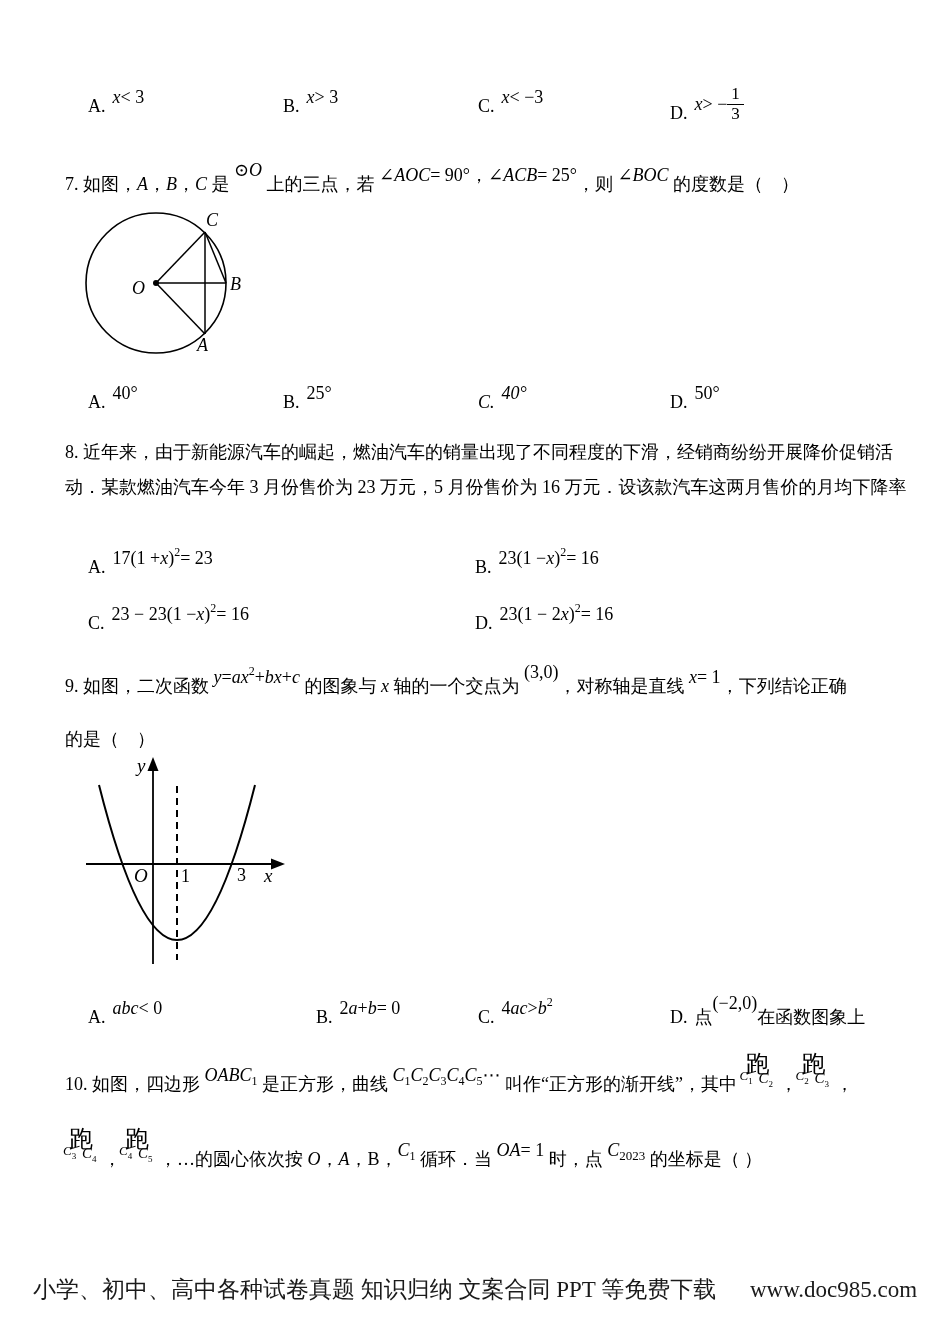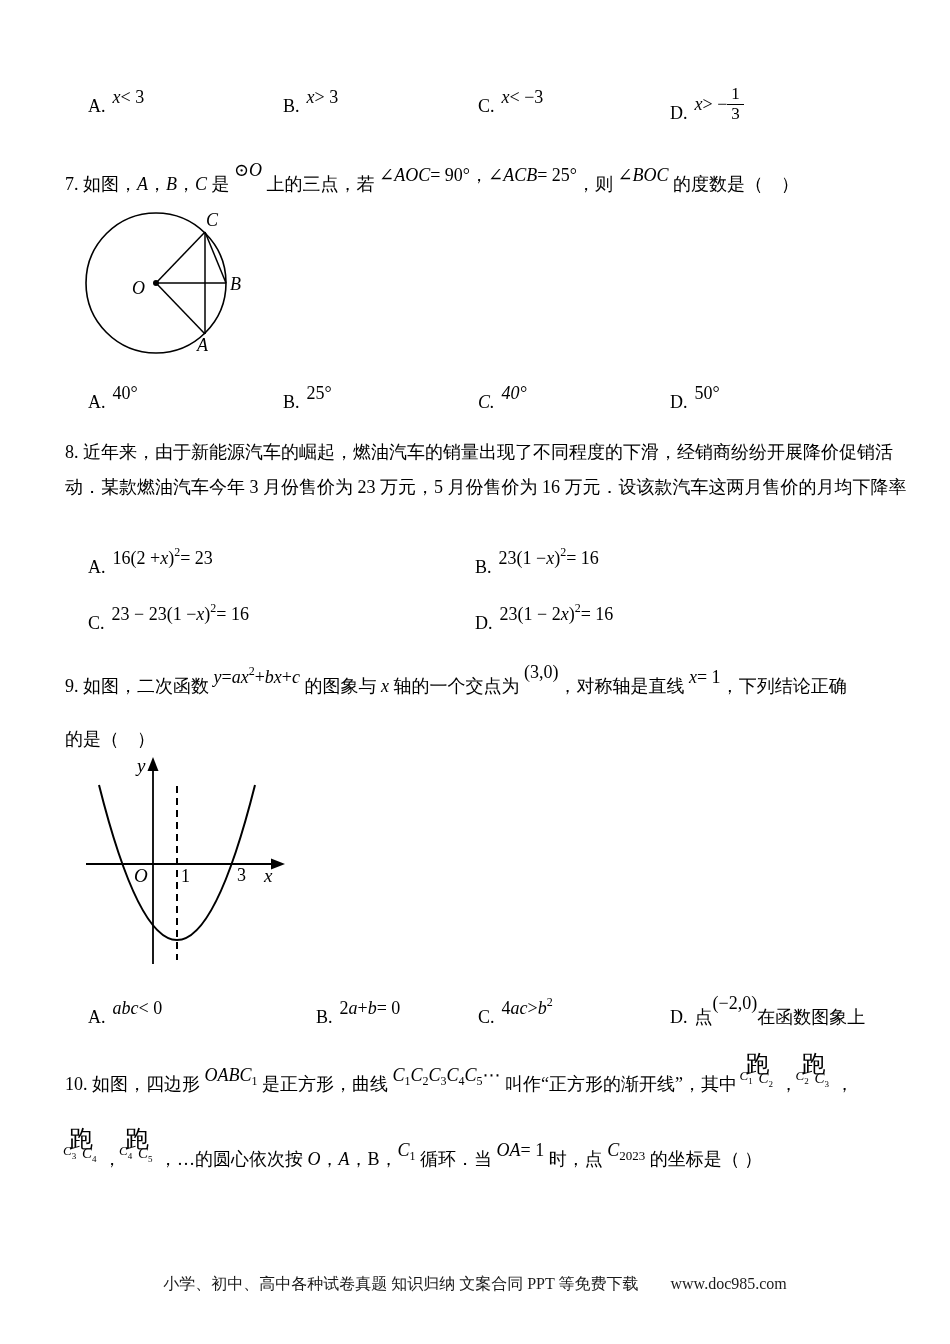--- a/index.html
+++ b/index.html
@@ -22,21 +22,21 @@
   .fnum{display:block;padding:0 4px;border-bottom:1.4px solid #000;}
   .fden{display:block;}
   .arc{display:inline-block;position:relative;width:38px;height:24px;vertical-align:-2px;}
   .arc-glyph{position:absolute;left:4px;top:-16px;font-size:24px;line-height:1;}
   .arc-c1{position:absolute;left:-2px;top:1px;font-size:13px;font-style:italic;line-height:1;}
   .arc-c2{position:absolute;left:17px;top:3px;font-size:15px;font-style:italic;line-height:1;}
   .ssub{font-size:9px;position:relative;top:4px;font-style:normal;}
   svg{position:absolute;overflow:visible;}
   svg text{font-family:"Liberation Serif","DejaVu Serif",serif;fill:#000;}
   .fig-italic{font-style:italic;}
-  #footer{position:absolute;top:1274px;left:0;width:100%;text-align:center;font-size:16px;color:#1a1a1a;}
+  #footer{position:absolute;top:1274px;left:0;width:100%;text-align:center;font-size:23px;color:#1a1a1a;}
   #footer .site{margin-left:28px;}
 </style>
 </head>
 <body>
 
 <div id="page">
 
   <div class="tline" style="left:65px;top:174px"><span class="seg">7. 如图，</span><span class="seg mi">A</span><span class="seg">，</span><span class="seg mi">B</span><span class="seg">，</span><span class="seg mi">C</span><span class="seg"> 是 </span><span class="r2"><span class="seg">⊙</span></span><span class="r2"><span class="seg mi">O</span></span><span class="seg"> 上的三点，若 </span><span class="r1"><span class="seg">∠</span></span><span class="r1"><span class="seg mi">AOC</span></span><span class="r1"><span class="seg"> = 90°，</span></span><span class="r1"><span class="seg">∠</span></span><span class="r1"><span class="seg mi">ACB</span></span><span class="r1"><span class="seg"> = 25°</span></span><span class="seg">，则 </span><span class="r1"><span class="seg">∠</span></span><span class="r1"><span class="seg mi">BOC</span></span><span class="seg"> 的度数是（　）</span></div>
 
   <svg style="left:78px;top:210px" width="175" height="158" viewBox="0 0 175 158">
@@ -82,21 +82,21 @@
   </div>
 
 <div class="option" style="left: 88px; top: 96px;"><span class="opt-label">A.</span><span class="opt-val"><span class="r1"><span class="seg mi">x</span></span><span class="r1"><span class="seg"> &lt; 3</span></span></span></div>
     <div class="option" style="left: 283px; top: 96px;"><span class="opt-label">B.</span><span class="opt-val"><span class="r1"><span class="seg mi">x</span></span><span class="r1"><span class="seg"> &gt; 3</span></span></span></div>
     <div class="option" style="left: 478px; top: 96px;"><span class="opt-label">C.</span><span class="opt-val"><span class="r1"><span class="seg mi">x</span></span><span class="r1"><span class="seg"> &lt; −3</span></span></span></div>
     <div class="option" style="left: 670px; top: 96px;"><span class="opt-label">D.</span><span class="opt-val"><span class="r1"><span class="seg mi">x</span></span><span class="r1"><span class="seg"> &gt; −</span></span><span class="r1"><span class="frac"><span class="fnum">1</span><span class="fden">3</span></span></span></span></div>
     <div class="option" style="left: 88px; top: 392px;"><span class="opt-label">A.</span><span class="opt-val"><span class="r1"><span class="seg">40°</span></span></span></div>
     <div class="option" style="left: 283px; top: 392px;"><span class="opt-label">B.</span><span class="opt-val"><span class="r1"><span class="seg">25°</span></span></span></div>
     <div class="option" style="left: 478px; top: 392px; font-style: italic;"><span class="opt-label">C.</span><span class="opt-val"><span class="r1"><span class="seg">40°</span></span></span></div>
     <div class="option" style="left: 670px; top: 392px;"><span class="opt-label">D.</span><span class="opt-val"><span class="r1"><span class="seg">50°</span></span></span></div>
-    <div class="option" style="left: 88px; top: 557px;"><span class="opt-label">A.</span><span class="opt-val"><span class="r1"><span class="seg">16(2 + </span></span><span class="r1"><span class="seg mi">x</span></span><span class="r1"><span class="seg">)</span></span><span class="r1"><span class="seg sup">2</span></span><span class="r1"><span class="seg"> = 23</span></span></span></div>
+    <div class="option" style="left: 88px; top: 557px;"><span class="opt-label">A.</span><span class="opt-val"><span class="r1"><span class="seg">17(1 + </span></span><span class="r1"><span class="seg mi">x</span></span><span class="r1"><span class="seg">)</span></span><span class="r1"><span class="seg sup">2</span></span><span class="r1"><span class="seg"> = 23</span></span></span></div>
     <div class="option" style="left: 475px; top: 557px;"><span class="opt-label">B.</span><span class="opt-val"><span class="r1"><span class="seg">23(1 − </span></span><span class="r1"><span class="seg mi">x</span></span><span class="r1"><span class="seg">)</span></span><span class="r1"><span class="seg sup">2</span></span><span class="r1"><span class="seg"> = 16</span></span></span></div>
     <div class="option" style="left: 88px; top: 613px;"><span class="opt-label">C.</span><span class="opt-val"><span class="r1"><span class="seg">23 − 23(1 − </span></span><span class="r1"><span class="seg mi">x</span></span><span class="r1"><span class="seg">)</span></span><span class="r1"><span class="seg sup">2</span></span><span class="r1"><span class="seg"> = 16</span></span></span></div>
     <div class="option" style="left: 475px; top: 613px;"><span class="opt-label">D.</span><span class="opt-val"><span class="r1"><span class="seg">23(1 − 2</span></span><span class="r1"><span class="seg mi">x</span></span><span class="r1"><span class="seg">)</span></span><span class="r1"><span class="seg sup">2</span></span><span class="r1"><span class="seg"> = 16</span></span></span></div>
     <div class="option" style="left: 88px; top: 1007px;"><span class="opt-label">A.</span><span class="opt-val"><span class="r1"><span class="seg mi">abc</span></span><span class="r1"><span class="seg"> &lt; 0</span></span></span></div>
     <div class="option" style="left: 283px; top: 1007px; margin-left: 33px;"><span class="opt-label">B.</span><span class="opt-val"><span class="r1"><span class="seg">2</span></span><span class="r1"><span class="seg mi">a</span></span><span class="r1"><span class="seg"> + </span></span><span class="r1"><span class="seg mi">b</span></span><span class="r1"><span class="seg"> = 0</span></span></span></div>
     <div class="option" style="left: 478px; top: 1007px;"><span class="opt-label">C.</span><span class="opt-val"><span class="r1"><span class="seg">4</span></span><span class="r1"><span class="seg mi">ac</span></span><span class="r1"><span class="seg"> &gt; </span></span><span class="r1"><span class="seg mi">b</span></span><span class="r1"><span class="seg sup">2</span></span></span></div>
     <div class="option" style="left: 670px; top: 1007px;"><span class="opt-label">D.</span><span class="opt-val"><span class="seg">点</span><span class="r2"><span class="seg">(−2,0)</span></span><span class="seg">在函数图象上</span></span></div>
   </div>
 
 </body></html>

